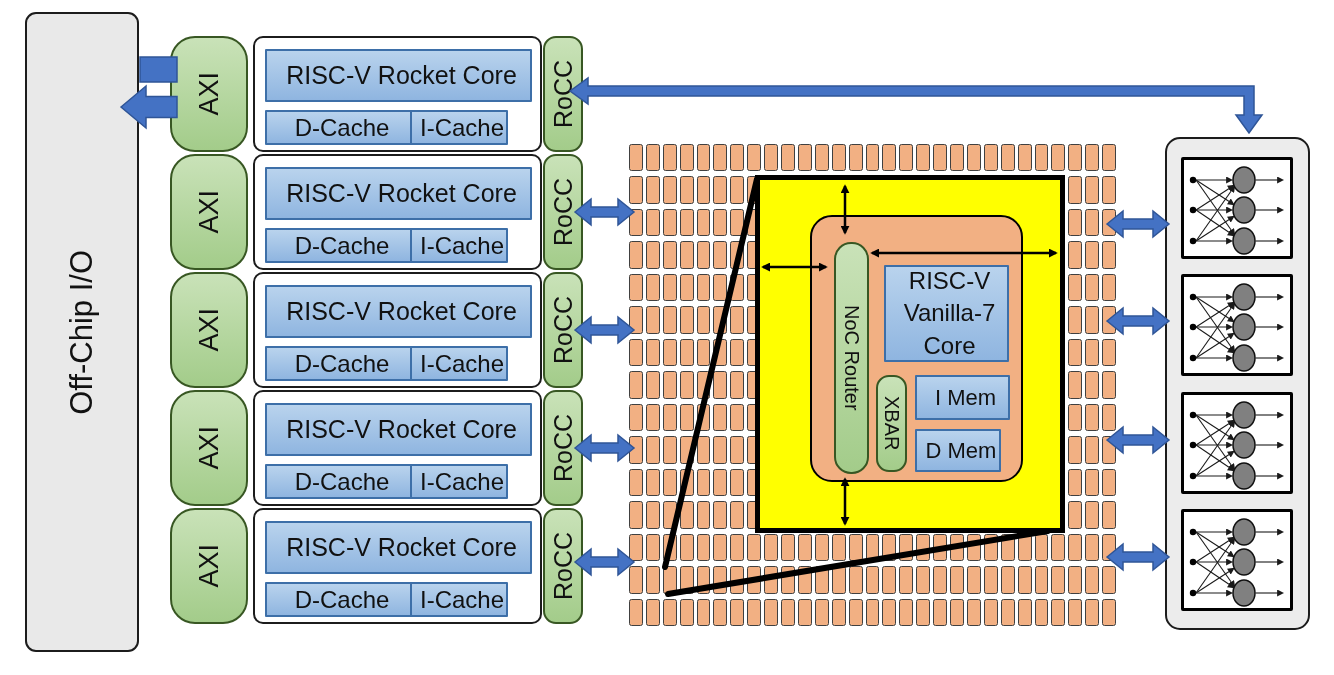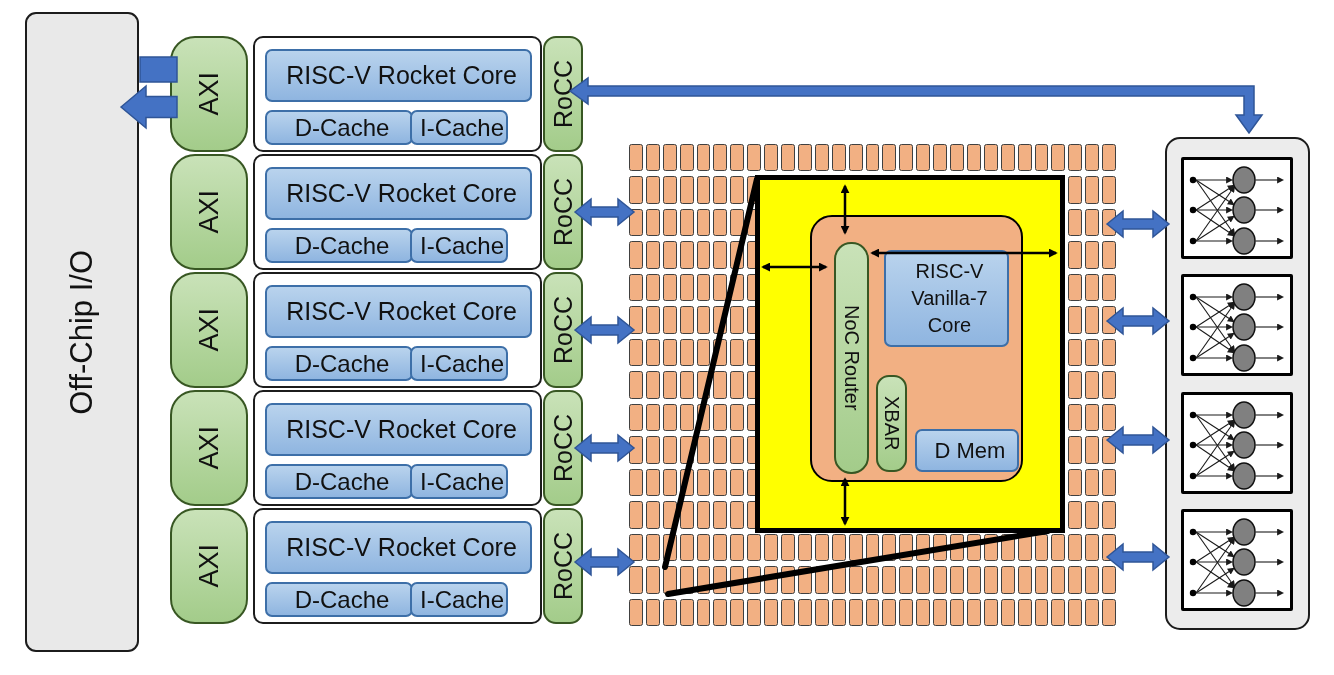--- a/index.html
+++ b/index.html
@@ -23,21 +23,21 @@
   .offchip span{font-size:31px;}
 
   .core-row{position:absolute;left:170px;width:413px;height:116px;z-index:3;}
   .green-box{background:linear-gradient(var(--green-top),var(--green-bot));
              border:2px solid var(--green-brd);box-sizing:border-box;}
   .axi{position:absolute;left:0;top:0;width:78px;height:116px;border-radius:25px;}
   .axi span{font-size:27px;}
   .core-box{position:absolute;left:83px;top:0;width:289px;height:116px;background:#fff;
             border:2.5px solid #1c1c1c;border-radius:10px;box-sizing:border-box;}
   .blue-box{background:linear-gradient(var(--blue-top),var(--blue-bot));
-            border:2px solid var(--blue-brd);border-radius:7px;box-sizing:border-box;padding-left:6px;}
+            border:2px solid var(--blue-brd);border-radius:1px;box-sizing:border-box;padding-left:6px;}
   .core-bar{position:absolute;left:10px;top:11px;width:267px;height:53px;font-size:25px;}
   .dcache{position:absolute;left:10px;top:72px;width:148px;height:35px;font-size:24px;}
   .icache{position:absolute;left:155px;top:72px;width:98px;height:35px;font-size:24px;}
   .rocc{position:absolute;left:373px;top:0;width:40px;height:116px;border-radius:13px;}
   .rocc span{font-size:25px;}
 
   .array{position:absolute;left:629px;top:144px;width:487px;height:482px;
          display:grid;column-gap:3px;row-gap:5px;z-index:1;}
   .tile{background:var(--tile-fill);border:1.5px solid var(--tile-brd);
         border-radius:2.5px;box-sizing:border-box;}
@@ -45,26 +45,26 @@
   .callout{z-index:2;}
   .callout-line{stroke:#000;stroke-width:6;stroke-linecap:round;}
 
   .yellow-box{position:absolute;left:755px;top:175px;width:310px;height:358px;
               background:var(--yellow);border:5px solid #000;box-sizing:border-box;z-index:3;}
   .tile-detail{position:absolute;left:50px;top:35px;width:213px;height:267px;
                background:var(--tile-fill);border:2px solid #000;border-radius:22px;
                box-sizing:border-box;}
   .noc{position:absolute;left:22px;top:25px;width:35px;height:232px;border-radius:17px;}
   .noc span{font-size:20px;}
-  .vanilla{position:absolute;left:72px;top:33px;width:125px;height:97px;
-           flex-direction:column;font-size:20px;line-height:1.35;text-align:left;}
+  .vanilla{position:absolute;left:72px;top:48px;width:125px;height:97px;
+           flex-direction:column;font-size:24px;line-height:1.35;text-align:left;}
   .xbar{position:absolute;left:64px;top:158px;width:31px;height:97px;border-radius:13px;}
   .xbar span{font-size:20px;}
   .imem{position:absolute;left:103px;top:158px;width:95px;height:45px;font-size:22px;}
-  .dmem{position:absolute;left:103px;top:212px;width:104px;height:43px;font-size:22px;}
+  .dmem{position:absolute;left:103px;top:212px;width:86px;height:43px;font-size:22px;}
 
   .nn-panel{position:absolute;left:1165px;top:137px;width:145px;height:493px;
             background:var(--panel-gray);border:2.5px solid #1c1c1c;border-radius:15px;
             box-sizing:border-box;z-index:3;}
   .nn-box{position:absolute;left:14px;width:106px;height:96px;background:#fff;
           border:3.5px solid #000;border-radius:2px;}
   .nn-edge{stroke:#1a1a1a;stroke-width:1.1;}
   .nn-neuron{fill:var(--neuron);stroke:#111;stroke-width:1.5;}
 
   .overlay{z-index:6;pointer-events:none;}
@@ -630,20 +630,23 @@
       <div class="noc green-box flexc">
         <span class="rot-down">NoC Router</span>
       </div>
       <div class="vanilla blue-box flexc">
         <span>RISC-V</span>
         <span>Vanilla-7</span>
         <span>Core</span>
       </div>
       <div class="xbar green-box flexc">
         <span class="rot-down">XBAR</span>
+      </div>
+      <div class="imem blue-box flexc">
+        <span>I Mem</span>
       </div>
       <div class="dmem blue-box flexc">
         <span>D Mem</span>
       </div>
     </div>
   </div>
 
   <div class="nn-panel" id="nn-panel">
   <svg class="nn-box" viewBox="0 0 106 96" style="top: 18px;">
     <g>

